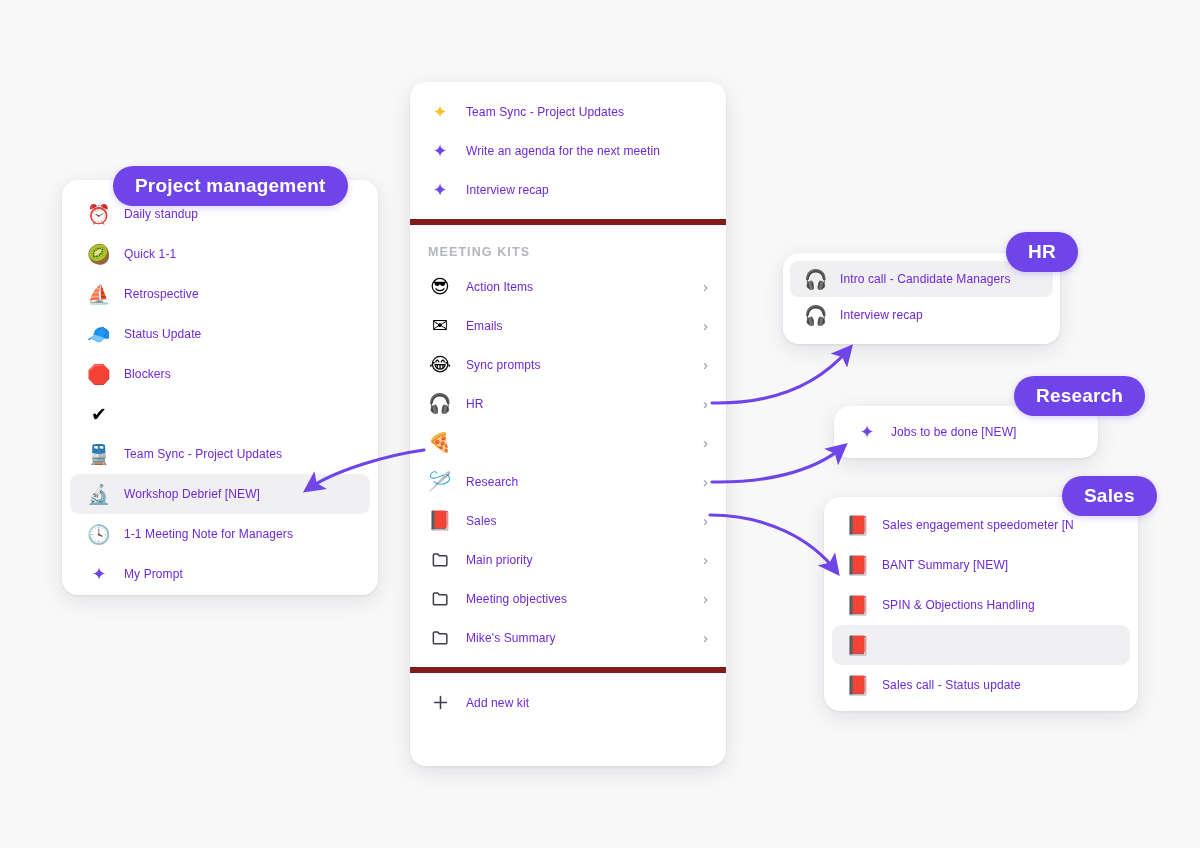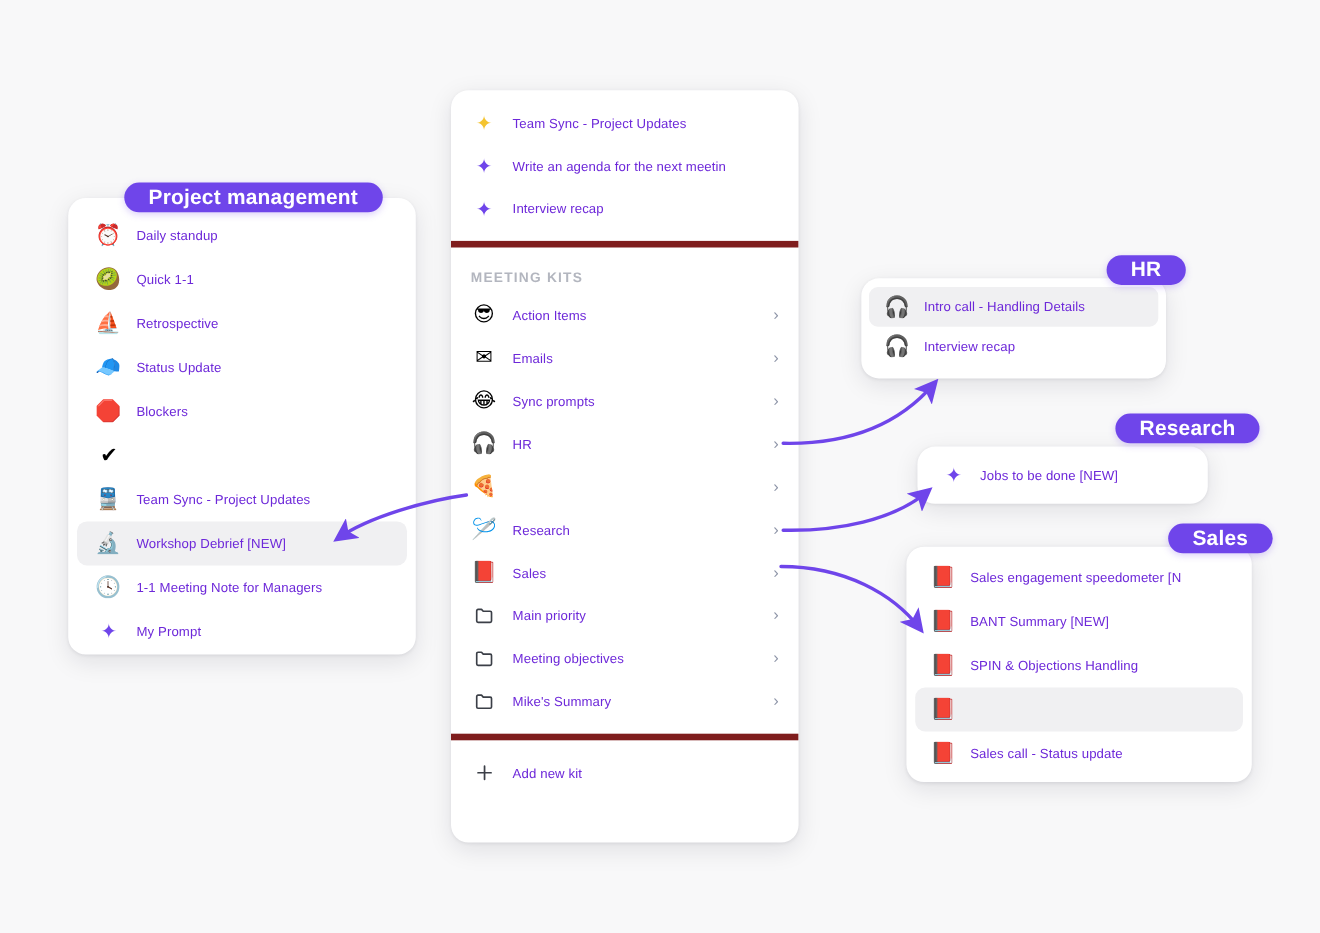--- a/index.html
+++ b/index.html
@@ -89,21 +89,21 @@
     position: absolute;
     display: inline-flex;
     align-items: center;
     justify-content: center;
     background: #6f45ea;
     color: #ffffff;
     font-size: 19px;
     font-weight: 700;
     border-radius: 999px;
     padding: 0 22px;
-    height: 27px;
+    height: 40px;
     letter-spacing: .2px;
     white-space: nowrap;
     z-index: 6;
     box-shadow: 0 2px 7px rgba(111,69,234,.25);
   }
   #badge-pm { left: 113px; top: 166px; }
   #badge-hr { left: 1006px; top: 232px; }
   #badge-research { left: 1014px; top: 376px; }
   #badge-sales { left: 1062px; top: 476px; }
 
@@ -310,21 +310,21 @@
         </div>
       </div>
   </div>
 
   <div class="panel" id="hr-panel">
     <div class="list">
         <div class="row sel">
           <span class="ico">
             <span class="em">🎧</span>
           </span>
-          <span class="lbl">Intro call - Handling Details</span>
+          <span class="lbl">Intro call - Candidate Managers</span>
         </div>
         <div class="row">
           <span class="ico">
             <span class="em">🎧</span>
           </span>
           <span class="lbl">Interview recap</span>
         </div>
       </div>
   </div>
 

